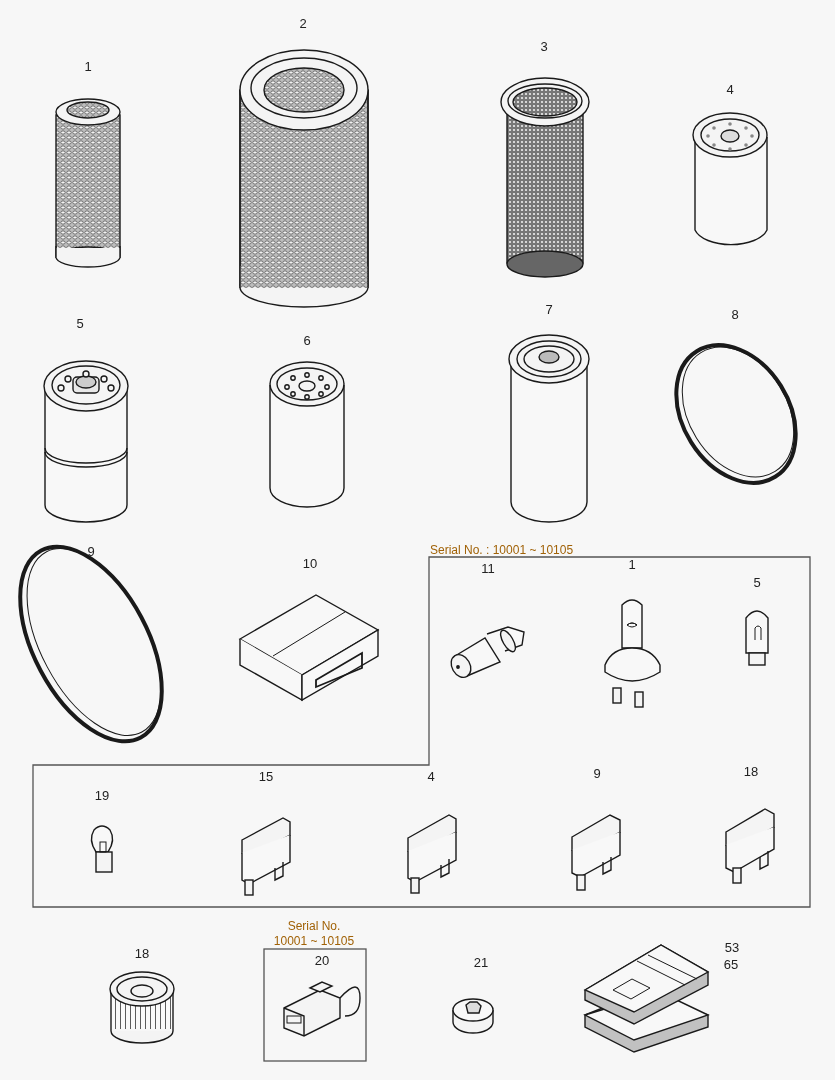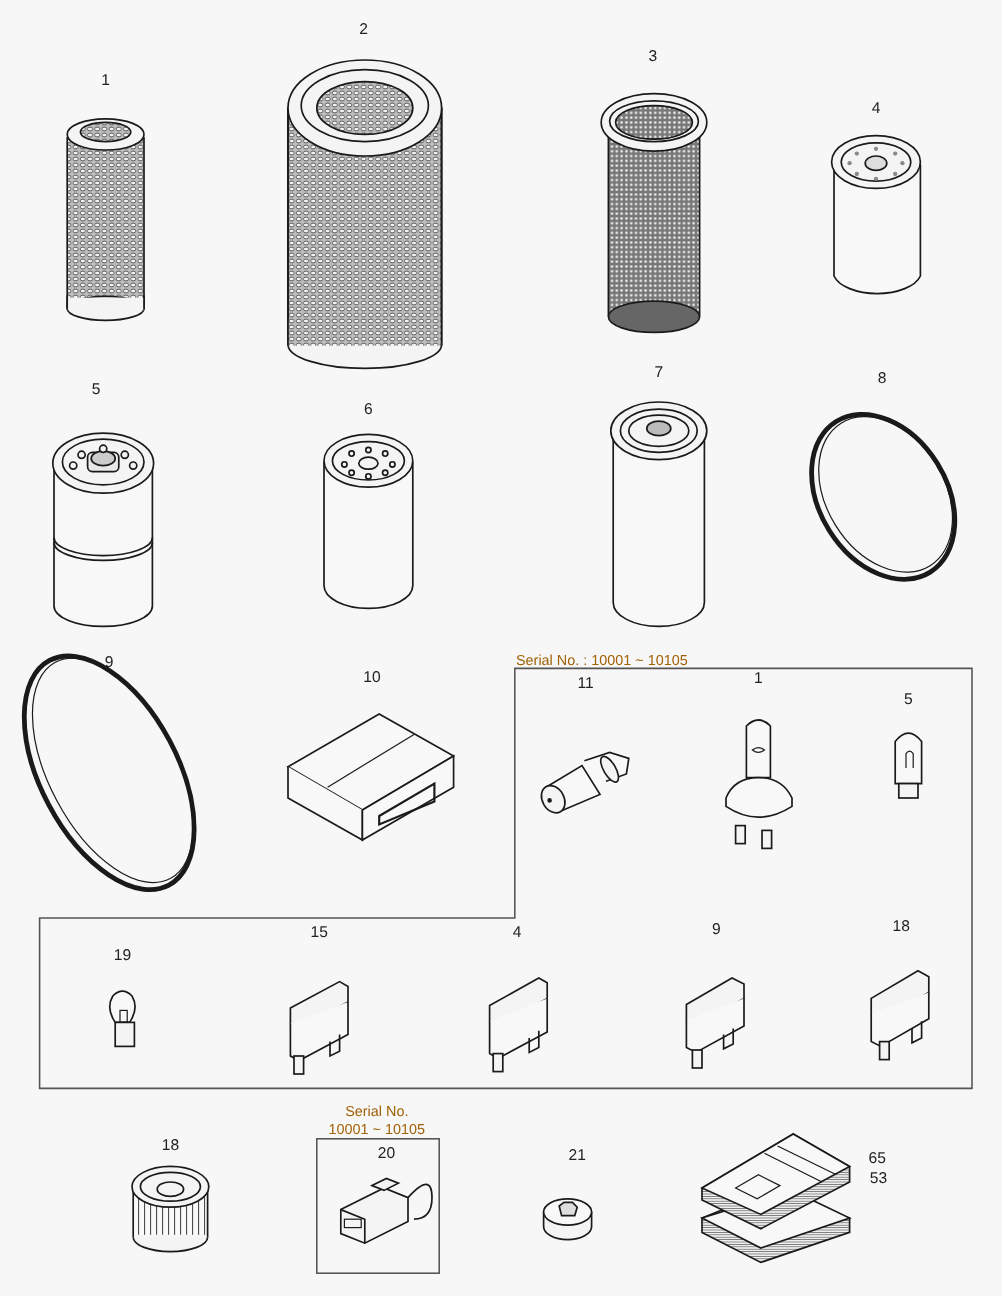--- a/index.html
+++ b/index.html
@@ -253,20 +253,20 @@
 <span class="label" style="left:757px;top:575px">5</span>
 <span class="label" style="left:102px;top:788px">19</span>
 <span class="label" style="left:266px;top:769px">15</span>
 <span class="label" style="left:431px;top:769px">4</span>
 <span class="label" style="left:597px;top:766px">9</span>
 <span class="label" style="left:751px;top:764px">18</span>
 <span class="label" style="left:142px;top:946px">18</span>
 <span class="label" style="left:322px;top:953px">20</span>
 <span class="label" style="left:481px;top:955px">21</span>
 <span class="label" style="left:731px;top:957px">65</span>
-<span class="label" style="left:732px;top:974px">53</span>
+<span class="label" style="left:732px;top:940px">53</span>
 
 <span class="note" style="left:430px;top:543px">Serial No. : 10001 ~ 10105</span>
 <div class="note center" style="left:314px;top:919px">
   <div>Serial No.</div>
   <div>10001 ~ 10105</div>
 </div>
 </div>
 
 </body></html>

